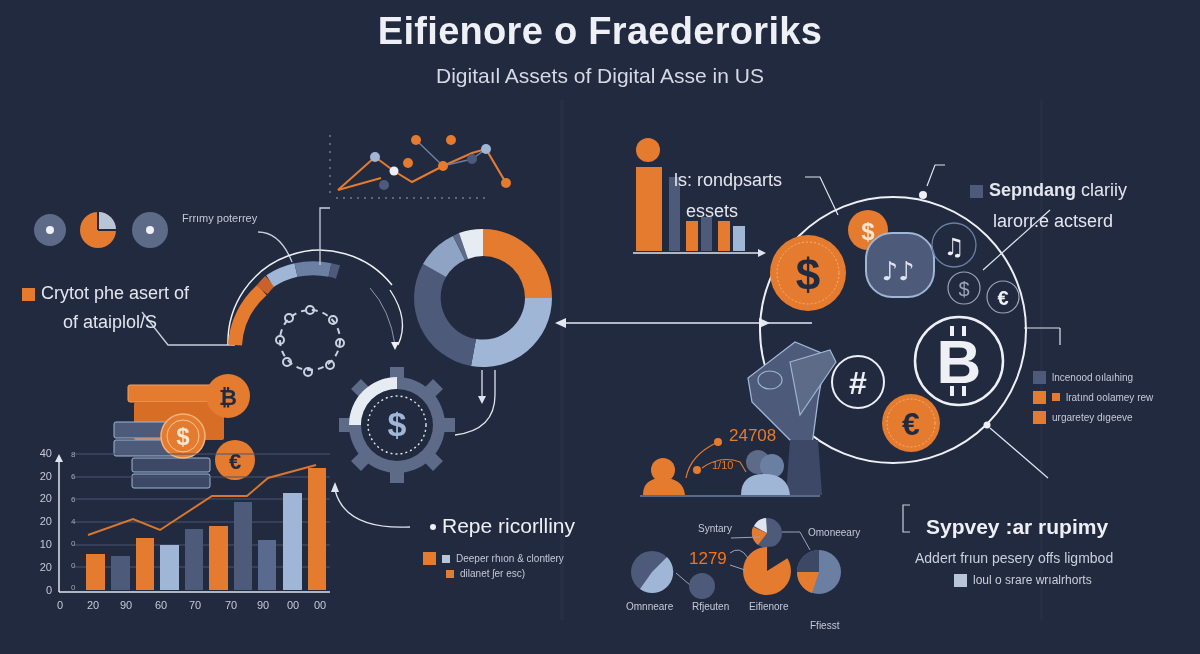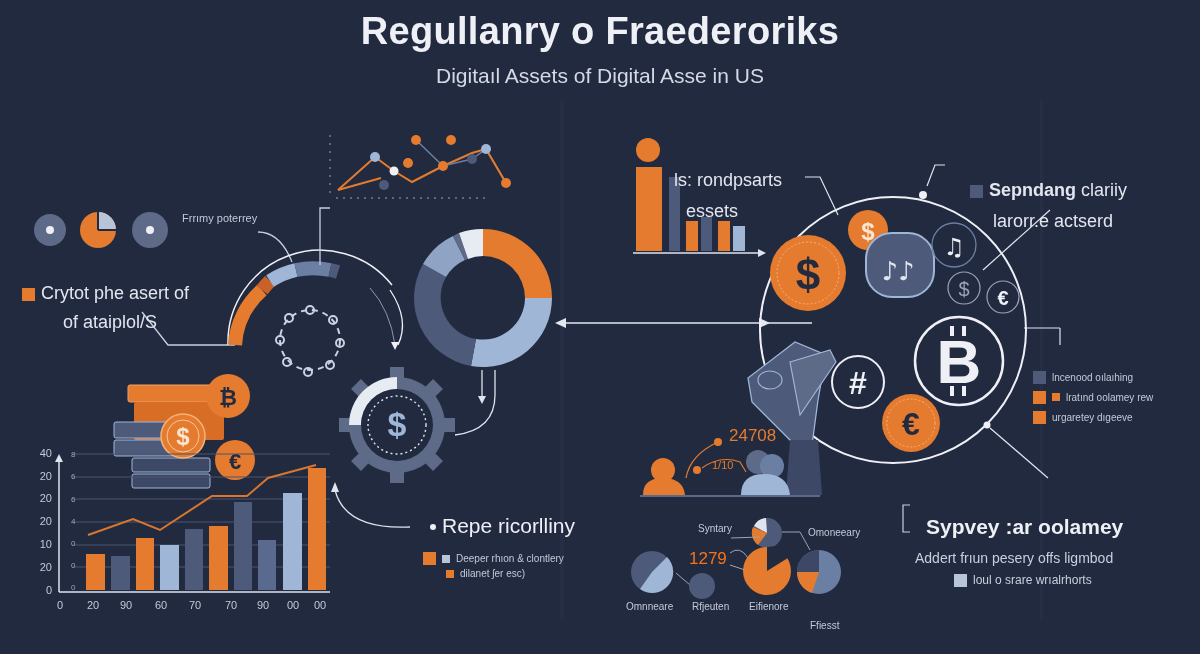--- a/index.html
+++ b/index.html
@@ -299,21 +299,21 @@
     <path d="M819 572 L797 572 A22 22 0 0 0 812 593 Z" fill="#e57b2e"></path>
     <path d="M731 538 L760 537" stroke="#9aa3b8" stroke-width="1" fill="none"></path>
     <path d="M782 532 L800 532 L810 550" stroke="#9aa3b8" stroke-width="1" fill="none"></path>
     <path d="M730 553 Q740 545 748 558" stroke="#9aa3b8" stroke-width="1" fill="none"></path>
     <path d="M730 565 L745 570" stroke="#9aa3b8" stroke-width="1" fill="none"></path>
   </g>
 
   <path d="M910 505 L903 505 L903 532 L910 532" stroke="#c8cfdd" stroke-width="1.2" fill="none"></path>
 </svg>
 
-<div class="abs title">Regullanry o Fraederoriks</div>
+<div class="abs title">Eifienore o Fraederoriks</div>
 <div class="abs subtitle">Digitaıl Assets of Digital Asse in US</div>
 
 <div class="abs lbl-small" style="left:182px; top:212px;">Frrımy poterrey</div>
 <div class="abs lbl-mid" style="left:22px; top:258px;">
   <span class="sq" style="background:#e57b2e;"></span><span>Crytot phe asert of</span>
 </div>
 <div class="abs lbl-mid" style="left:63px; top:287px;">of ataiplol/S</div>
 
 <div class="abs lbl-mid" style="left:674px; top:145px;">ls: rondpsarts</div>
 <div class="abs lbl-mid" style="left:686px; top:176px;text-align:center;">essets</div>
@@ -358,17 +358,17 @@
 <div class="abs" style="left:712px; top:459px; font-size:11px; color:#e57b2e;">1/10</div>
 
 <div class="abs" style="left:689px; top:549px; font-size:17px; color:#f97316;">1279</div>
 <div class="abs lbl-tiny" style="left:698px; top:523px;">Syntary</div>
 <div class="abs lbl-tiny" style="left:808px; top:527px;">Omoneeary</div>
 <div class="abs lbl-tiny" style="left:626px; top:601px;">Omnneare</div>
 <div class="abs lbl-tiny" style="left:692px; top:601px;">Rfjeuten</div>
 <div class="abs lbl-tiny" style="left:749px; top:601px;">Eifienore</div>
 <div class="abs lbl-tiny" style="left:810px; top:620px;">Ffiesst</div>
 
-<div class="abs lbl-big" style="left:926px; top:515px; font-weight:bold;">Sypvey :ar oolamey</div>
+<div class="abs lbl-big" style="left:926px; top:515px; font-weight:bold;">Sypvey :ar rupimy</div>
 <div class="abs" style="left:915px; top:550px; font-size:14px; color:#c8cfdd;">Addert frıun pesery offs ligmbod</div>
 <div class="abs" style="left:913px; top:573px; font-size:12px; color:#c8cfdd;padding-left:41px;">
   <span class="sq" style="background:#b8c4d8;"></span><span>loul o srare wrıalrhorts</span>
 </div>
 
 </body></html>

